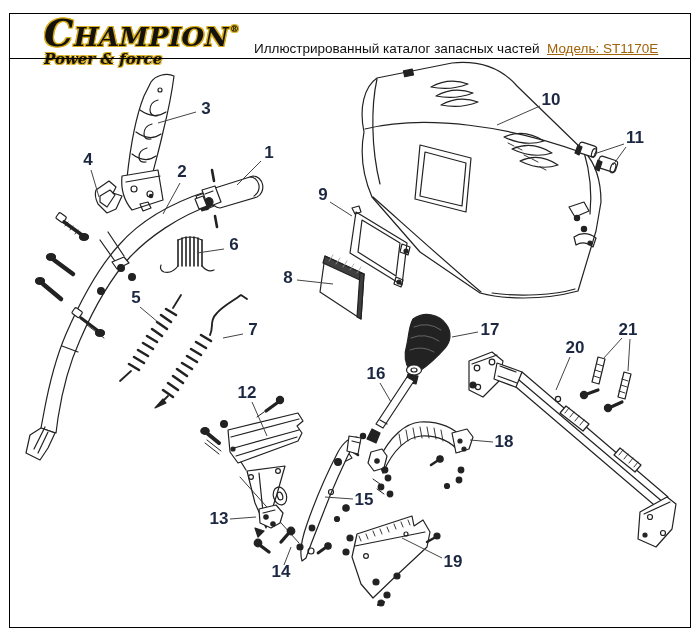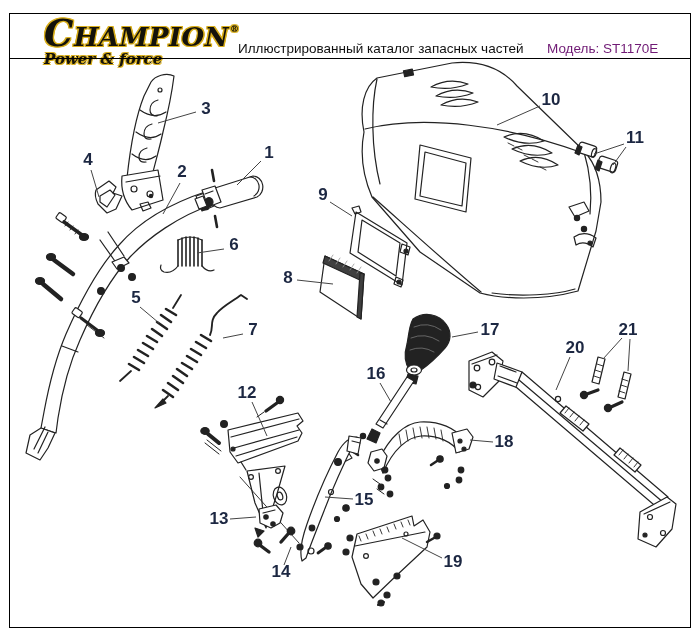--- a/index.html
+++ b/index.html
@@ -26,22 +26,22 @@
   }
   .brand-text { display:inline-block; }
   .brand-text::first-letter { font-size:1.42em; }
   .reg { font-size:9px; vertical-align:14px; margin-left:1px; }
   .tagline {
     font-family:"DejaVu Serif", serif; font-style:italic; font-weight:bold;
     font-size:15px; text-align:left; padding-right:14px; margin-top:-3px;
     text-shadow:-1px -1px 0 #d8ae1c, 1px -1px 0 #d8ae1c,
                 -1px 1px 0 #d8ae1c, 1px 1px 0 #d8ae1c;
   }
-  .catalog-title { position:absolute; left:238px; top:41px; font-size:13.5px; color:#111; white-space:nowrap; }
-  .model-label  { position:absolute; left:547px; top:41px; font-size:13.5px; color:#701a75; white-space:nowrap; }
+  .catalog-title { position:absolute; left:254px; top:41px; font-size:13.5px; color:#111; white-space:nowrap; }
+  .model-label  { position:absolute; left:547px; top:41px; font-size:13.5px; color:#a16207; white-space:nowrap;text-decoration:underline; }
   svg.diagram { position:absolute; left:0; top:0; }
   .callout-num { font-family:"Liberation Sans", sans-serif; font-size:17px; font-weight:bold; }
 </style>
 </head>
 <body>
 
 <div class="page">
   <div class="page-border"></div>
 
   <div class="logo">

